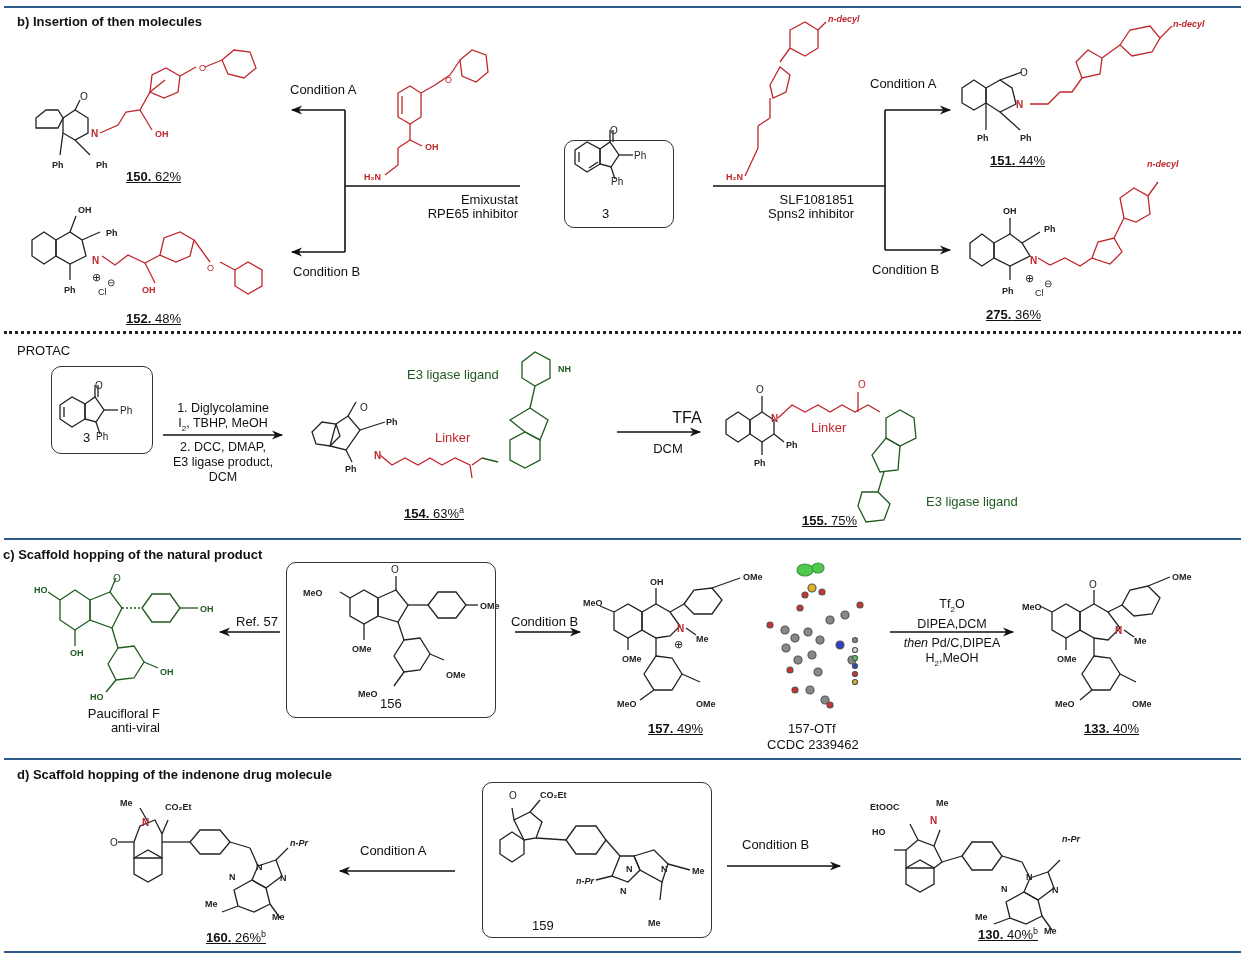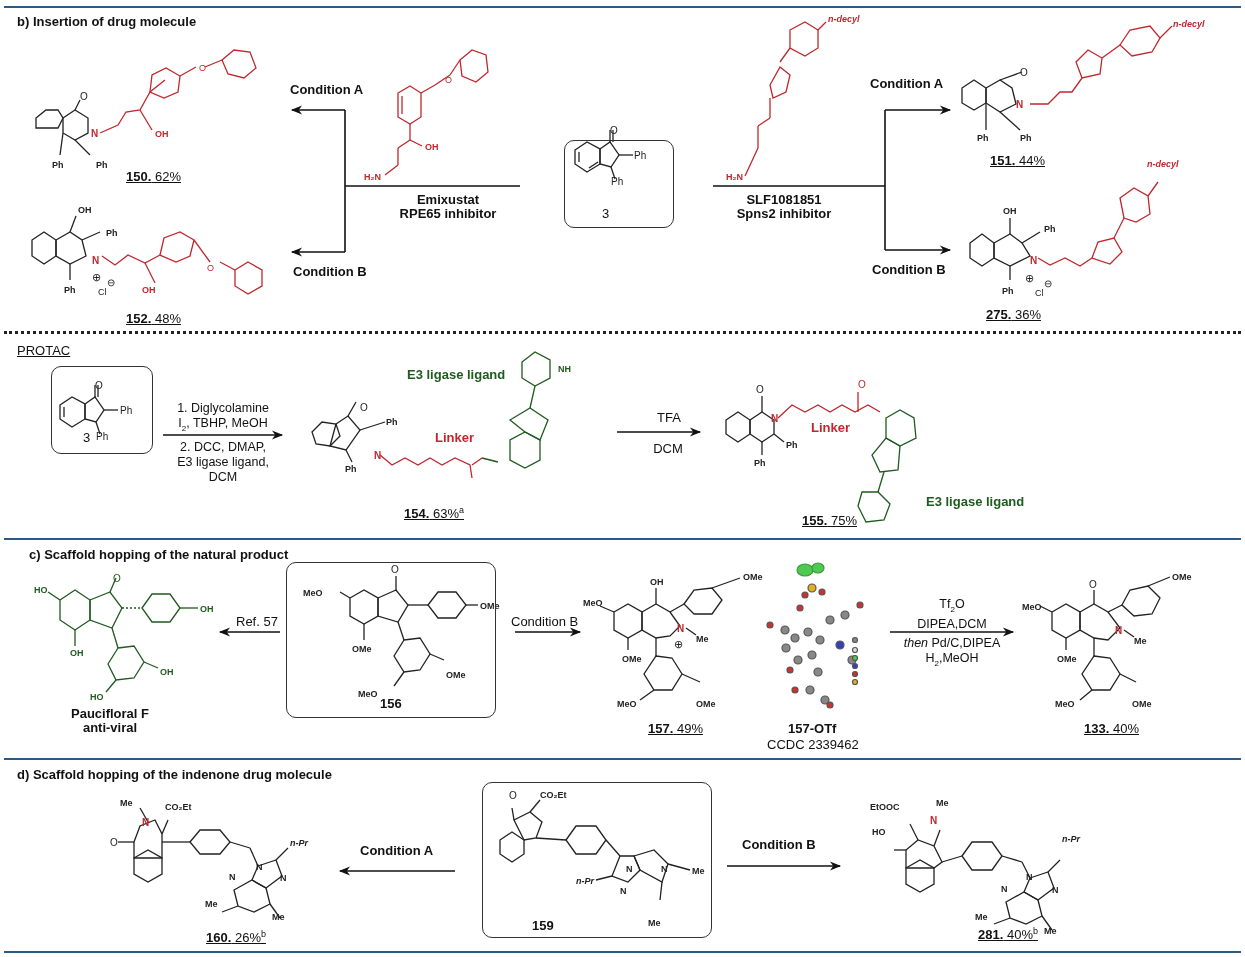--- a/index.html
+++ b/index.html
@@ -1,43 +1,43 @@
 <!DOCTYPE html>
 <html><head>
 <meta charset="utf-8">
 <style>
   html, body { margin:0; padding:0; background:#fff; }
   body { width:1245px; height:957px; position:relative; overflow:hidden;
          font-family:"Liberation Sans", sans-serif; color:#111; }
   .rule { position:absolute; left:4px; width:1237px; height:2px; background:#2b5a8a; }
   .dots { position:absolute; left:4px; width:1237px; height:0; border-top:3px dotted #222; }
   .sec-title { position:absolute; font-weight:bold; font-size:13px; white-space:nowrap; }
-  .plain-title { position:absolute; font-size:13px; white-space:nowrap;text-decoration:underline; }
+  .plain-title { position:absolute; font-size:13px; white-space:nowrap; }
   .lbl { position:absolute; font-size:13px; white-space:nowrap; }
-  .lbl-b { position:absolute; font-size:13px; font-weight:bold; white-space:nowrap; text-align:center; }
+  .lbl-b { position:absolute; font-size:13px; font-weight:normal; white-space:nowrap; text-align:right; }
   .cpd { position:absolute; font-size:13px; white-space:nowrap;text-decoration:underline; }
   .cpd b { font-weight:bold; }
   .cpd sup { font-size:9px; }
   .reag { position:absolute; font-size:12.5px; white-space:nowrap; text-align:center; line-height:15px; }
   .green { color:#1f5a1f; }
   .red { color:#c0272d; }
   .box { position:absolute; border:1.2px solid #333; border-radius:10px; }
   svg { position:absolute; left:0; top:0; overflow:visible; }
   svg text { font-family:"Liberation Sans", sans-serif; }
 </style>
 </head>
 <body>
 
 <div class="rule" style="top:6px"></div>
 <div class="dots" style="top:331px"></div>
 <div class="rule" style="top:538px"></div>
 <div class="rule" style="top:758px"></div>
 <div class="rule" style="top:951px"></div>
 
-<div class="sec-title" style="left:17px;top:14px">b) Insertion of drug molecule</div>
+<div class="sec-title" style="left:17px;top:14px">b) Insertion of then molecules</div>
 
 <svg width="1245" height="957">
   <defs>
     <marker id="ah" viewBox="0 0 10 10" refX="9" refY="5" markerWidth="9" markerHeight="7" orient="auto-start-reverse">
       <path d="M0,1 L10,5 L0,9 L3,5 z" fill="#111"></path>
     </marker>
   </defs>
 
   <g stroke="#111" stroke-width="1.6" fill="none">
     <line x1="520" y1="186" x2="345" y2="186"></line>
@@ -488,36 +488,36 @@
 <div class="plain-title" style="left:17px;top:343px">PROTAC</div>
 <div class="box" style="left:51px;top:366px;width:100px;height:86px"></div>
 <div class="lbl" style="left:83px;top:430px">3</div>
 
 <div class="reag" style="left:166px;top:401px;width:114px">
   <div>1. Diglycolamine</div>
   <div>I<sub style="font-size:8px">2</sub>, TBHP, MeOH</div>
 </div>
 <div class="reag" style="left:166px;top:440px;width:114px">
   <div>2. DCC, DMAP,</div>
-  <div>E3 ligase ligand,</div>
+  <div>E3 ligase product,</div>
   <div>DCM</div>
 </div>
 
 <div class="lbl-b green" style="left:407px;top:367px">E3 ligase ligand</div>
 <div class="lbl-b red" style="left:435px;top:430px">Linker</div>
 <div class="cpd" style="left:404px;top:505px"><b>154.</b> <span>63%</span><sup>a</sup></div>
 
-<div class="reag" style="left:644px;top:410px;width:50px;font-size:13px">TFA</div>
+<div class="reag" style="left:662px;top:410px;width:50px;font-size:16px">TFA</div>
 <div class="reag" style="left:643px;top:441px;width:50px;font-size:13px">DCM</div>
 
 <div class="lbl-b red" style="left:811px;top:420px">Linker</div>
 <div class="lbl-b green" style="left:926px;top:494px">E3 ligase ligand</div>
 <div class="cpd" style="left:802px;top:513px"><b>155.</b> <span>75%</span></div>
 
-<div class="sec-title" style="left:29px;top:547px">c) Scaffold hopping of the natural product</div>
+<div class="sec-title" style="left:3px;top:547px">c) Scaffold hopping of the natural product</div>
 <div class="lbl-b" style="left:60px;top:707px;width:100px;line-height:14px">
   <div>Paucifloral F</div>
   <div>anti-viral</div>
 </div>
 <div class="lbl" style="left:236px;top:614px">Ref. 57</div>
 <div class="box" style="left:286px;top:562px;width:208px;height:154px"></div>
 <div class="lbl-b" style="left:380px;top:696px">156</div>
 <div class="lbl" style="left:511px;top:614px">Condition B</div>
 
 <div class="cpd" style="left:648px;top:721px"><b>157.</b> <span>49%</span></div>
@@ -535,13 +535,13 @@
 
 <div class="cpd" style="left:1084px;top:721px"><b>133.</b> <span>40%</span></div>
 
 <div class="sec-title" style="left:17px;top:767px">d) Scaffold hopping of the indenone drug molecule</div>
 <div class="lbl-b" style="left:360px;top:843px">Condition A</div>
 <div class="box" style="left:482px;top:782px;width:228px;height:154px"></div>
 <div class="lbl-b" style="left:532px;top:918px">159</div>
 <div class="lbl-b" style="left:742px;top:837px">Condition B</div>
 
 <div class="cpd" style="left:206px;top:929px"><b>160.</b> <span>26%</span><sup>b</sup></div>
-<div class="cpd" style="left:978px;top:926px"><b>281.</b> <span>40%</span><sup>b</sup></div>
+<div class="cpd" style="left:978px;top:926px"><b>130.</b> <span>40%</span><sup>b</sup></div>
 
 </body></html>

